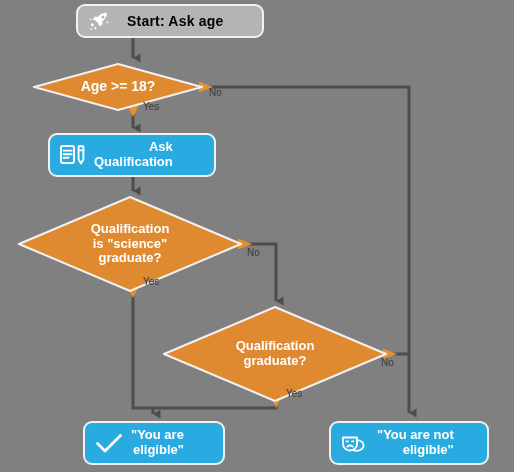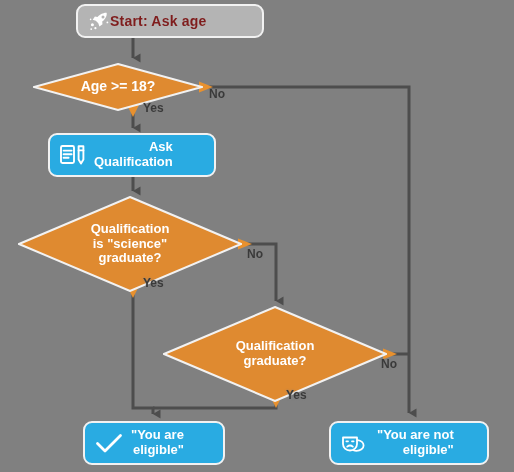--- a/index.html
+++ b/index.html
@@ -7,43 +7,43 @@
     width:514px;height:472px;
     background:#808080;
     font-family:"Liberation Sans","DejaVu Sans",sans-serif;
     overflow:hidden;
     position:relative;
   }
   #canvas{position:absolute;left:0;top:0;width:514px;height:472px;}
   svg.layer{position:absolute;left:0;top:0;width:514px;height:472px;}
   .edge-label{
     position:absolute;
-    font-size:12px;
-    font-weight:bold;
+    font-size:10px;
+    font-weight:normal;
     color:#3a3a3a;
     letter-spacing:0px;
     white-space:nowrap;
     line-height:1;
     text-shadow:0 0 2px rgba(128,128,128,0.9);
   }
   .node{position:absolute;box-sizing:border-box;}
 
   
   .start-node{
     left:76px;top:4px;width:188px;height:34px;
     background:#b4b4b4;
     border:2px solid #f2f2f2;
     border-radius:9px;
     display:flex;align-items:center;
     padding-left:10px;
     box-sizing:border-box;
   }
   .start-node .label{
-    color:#7f1d1d;font-size:14px;font-weight:bold;
-    margin-left:0;letter-spacing:0.2px;
+    color:#000000;font-size:14px;font-weight:bold;
+    margin-left:17px;letter-spacing:0.2px;
   }
 
   
   .proc-node{
     background:#29abe2;
     border:2px solid #f2f2f2;
     border-radius:9px;
     display:flex;align-items:center;
     box-sizing:border-box;
   }

